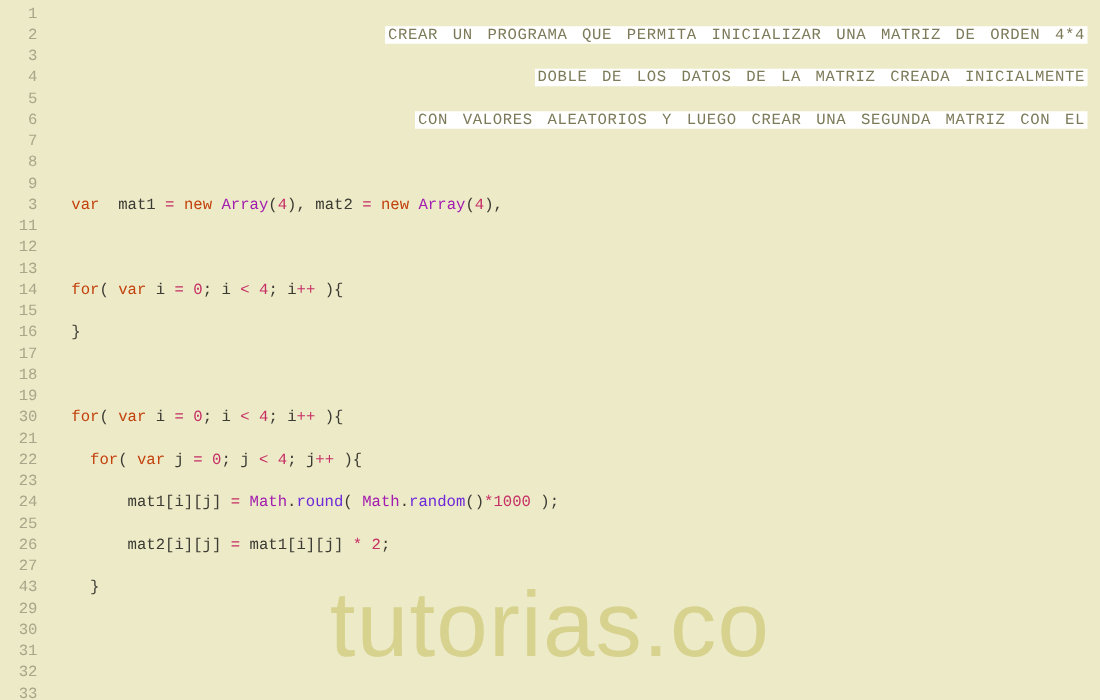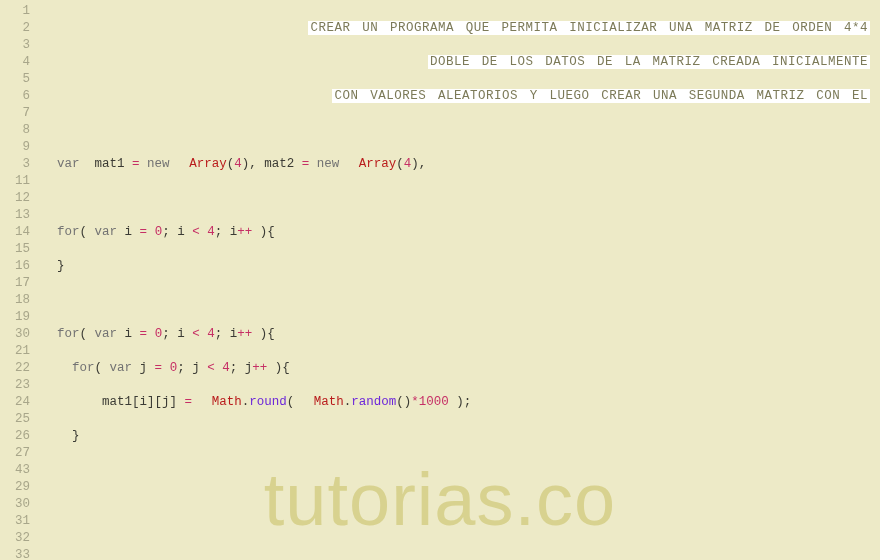--- a/index.html
+++ b/index.html
@@ -36,24 +36,24 @@
   }
   .line { display: block; min-height: 17px; }
   .cmt-block { text-align: right; padding-right: 6px; }
   .cmt {
     background: #ffffff;
     color: #7c7a58;
     padding: 0 2px;
     letter-spacing: 0.04em;
     word-spacing: 0.3em;
   }
-  .kw  { color: #737373; }
+  .kw  { color: #c2410c; }
   .num { color: #c62f65; }
   .id  { color: #3b3b34; }
-  .cls { color: #b91c1c; margin-left: 12px; }
+  .cls { color: #a21caf; }
   .fn  { color: #6d28d9; }
   .op  { color: #c62f65; }
   .watermark {
     position: absolute;
     bottom: 18px;
     left: 0;
     right: 0;
     text-align: center;
     font-size: 74px;
     font-weight: 400;
@@ -110,20 +110,21 @@
 <span class="line cmt-block"><span class="cmt">CON VALORES ALEATORIOS Y LUEGO CREAR UNA SEGUNDA MATRIZ CON EL</span></span>
 <span class="line"></span>
 <span class="line">  <span class="kw">var</span>  <span class="id">mat1</span> <span class="op">=</span> <span class="kw">new</span> <span class="cls">Array</span>(<span class="num">4</span>), <span class="id">mat2</span> <span class="op">=</span> <span class="kw">new</span> <span class="cls">Array</span>(<span class="num">4</span>),</span>
 <span class="line"></span>
 <span class="line">  <span class="kw">for</span>( <span class="kw">var</span> <span class="id">i</span> <span class="op">=</span> <span class="num">0</span>; <span class="id">i</span> <span class="op">&lt;</span> <span class="num">4</span>; <span class="id">i</span><span class="op">++</span> ){</span>
 <span class="line">  }</span>
 <span class="line"></span>
 <span class="line">  <span class="kw">for</span>( <span class="kw">var</span> <span class="id">i</span> <span class="op">=</span> <span class="num">0</span>; <span class="id">i</span> <span class="op">&lt;</span> <span class="num">4</span>; <span class="id">i</span><span class="op">++</span> ){</span>
 <span class="line">    <span class="kw">for</span>( <span class="kw">var</span> <span class="id">j</span> <span class="op">=</span> <span class="num">0</span>; <span class="id">j</span> <span class="op">&lt;</span> <span class="num">4</span>; <span class="id">j</span><span class="op">++</span> ){</span>
 <span class="line">        <span class="id">mat1</span>[<span class="id">i</span>][<span class="id">j</span>] <span class="op">=</span> <span class="cls">Math</span>.<span class="fn">round</span>( <span class="cls">Math</span>.<span class="fn">random</span>()<span class="op">*</span><span class="num">1000</span> );</span>
+<span class="line">        <span class="id">mat2</span>[<span class="id">i</span>][<span class="id">j</span>] <span class="op">=</span> <span class="id">mat1</span>[<span class="id">i</span>][<span class="id">j</span>] <span class="op">*</span> <span class="num">2</span>;</span>
 <span class="line">    }</span>
 
 
 
 
 
 
 
 
 

